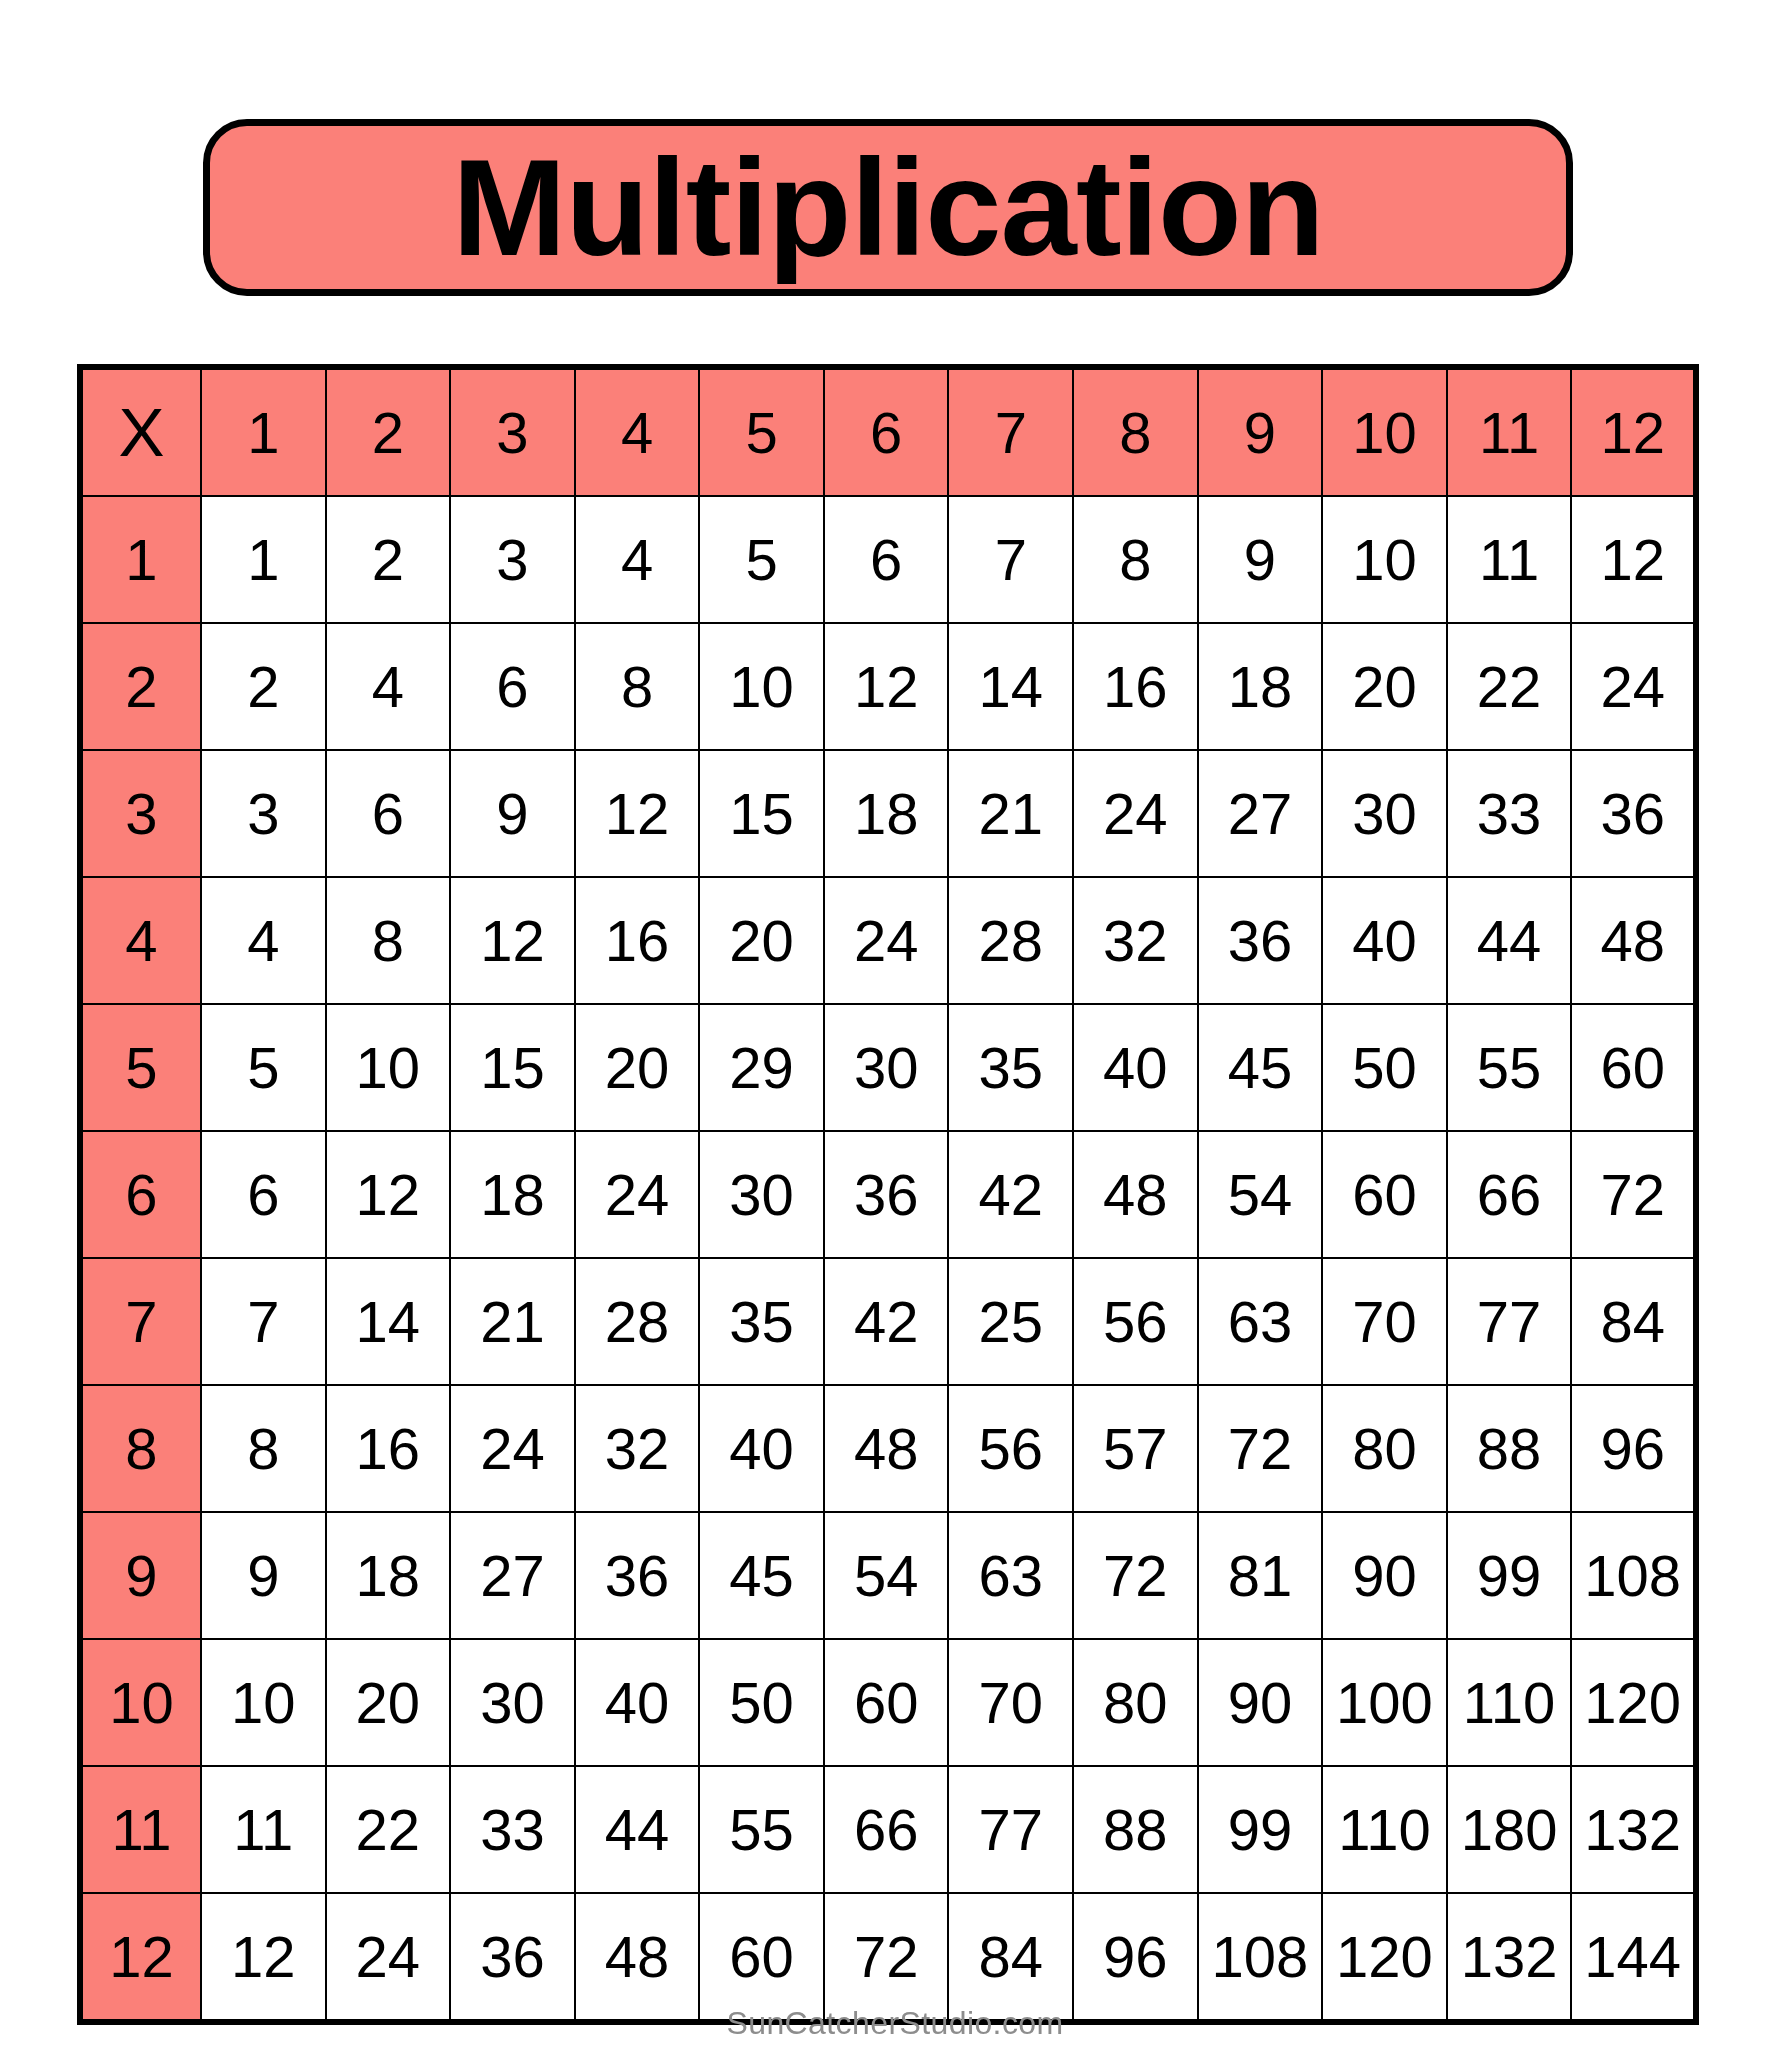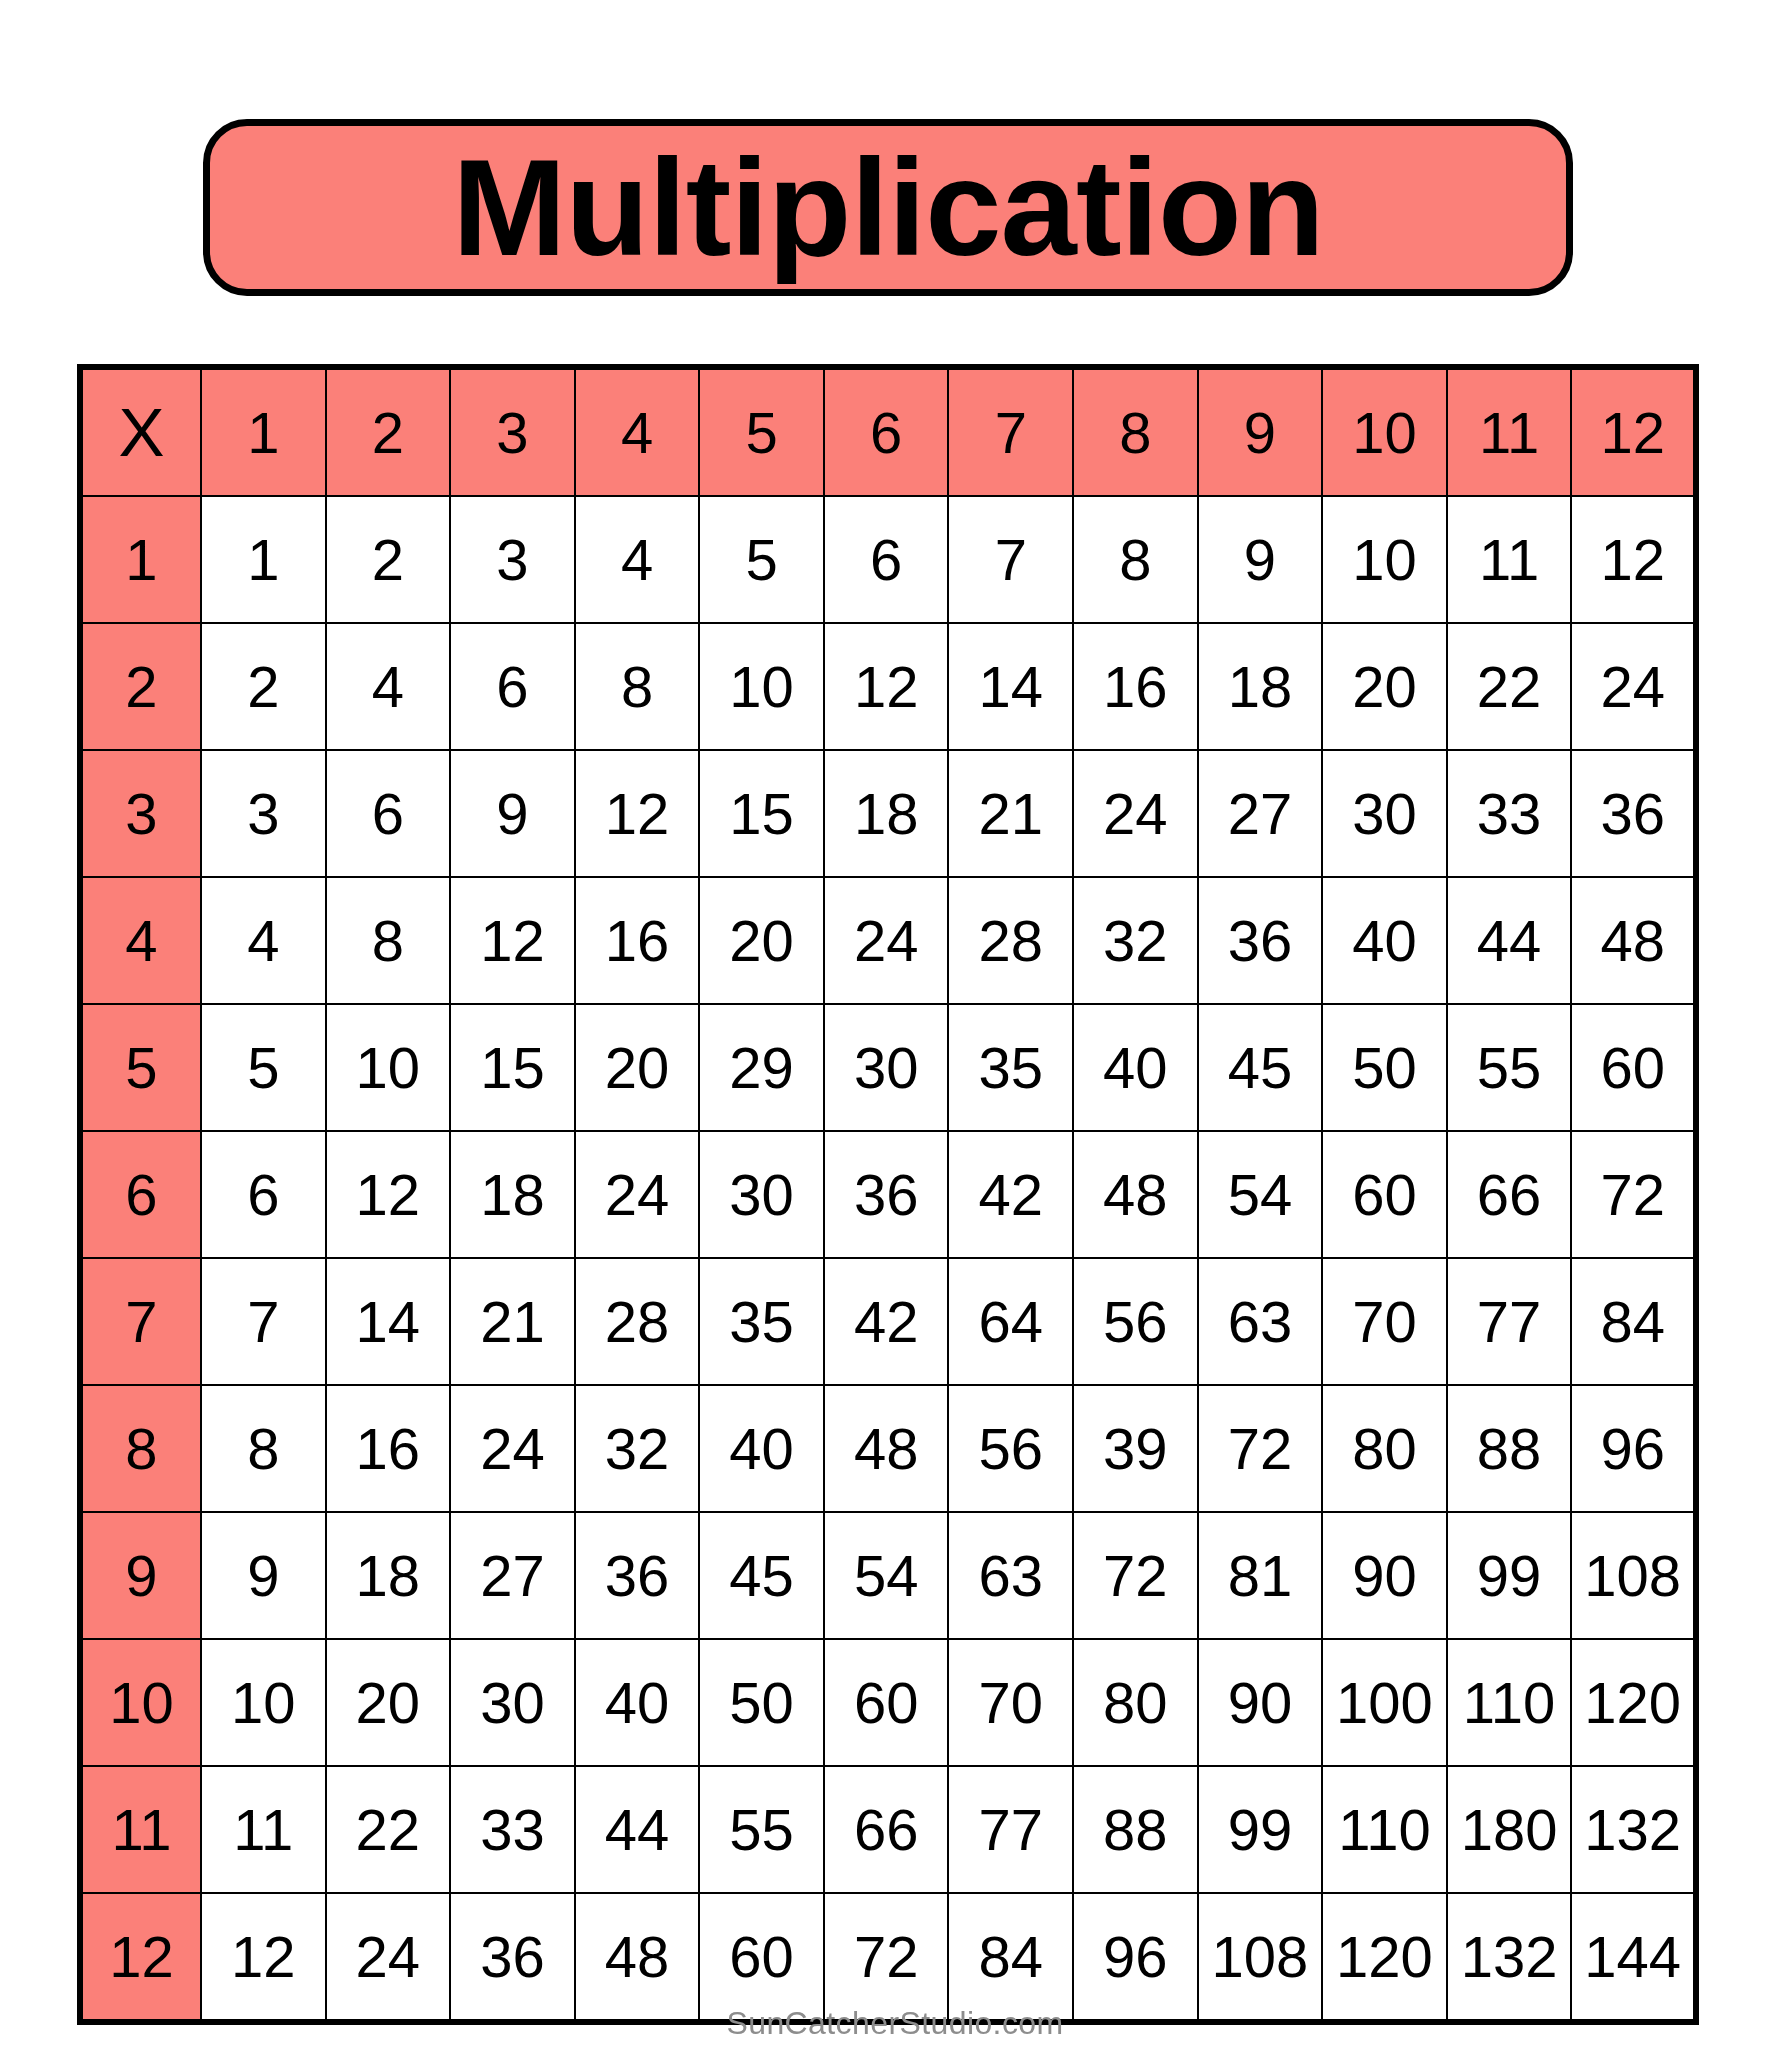--- a/index.html
+++ b/index.html
@@ -223,37 +223,37 @@
             <td>72</td>
           </tr>
           <tr>
             <td class="head">7</td>
             <td>7</td>
             <td>14</td>
             <td>21</td>
             <td>28</td>
             <td>35</td>
             <td>42</td>
-            <td>64</td>
+            <td>25</td>
             <td>56</td>
             <td>63</td>
             <td>70</td>
             <td>77</td>
             <td>84</td>
           </tr>
           <tr>
             <td class="head">8</td>
             <td>8</td>
             <td>16</td>
             <td>24</td>
             <td>32</td>
             <td>40</td>
             <td>48</td>
             <td>56</td>
-            <td>39</td>
+            <td>57</td>
             <td>72</td>
             <td>80</td>
             <td>88</td>
             <td>96</td>
           </tr>
           <tr>
             <td class="head">9</td>
             <td>9</td>
             <td>18</td>
             <td>27</td>

